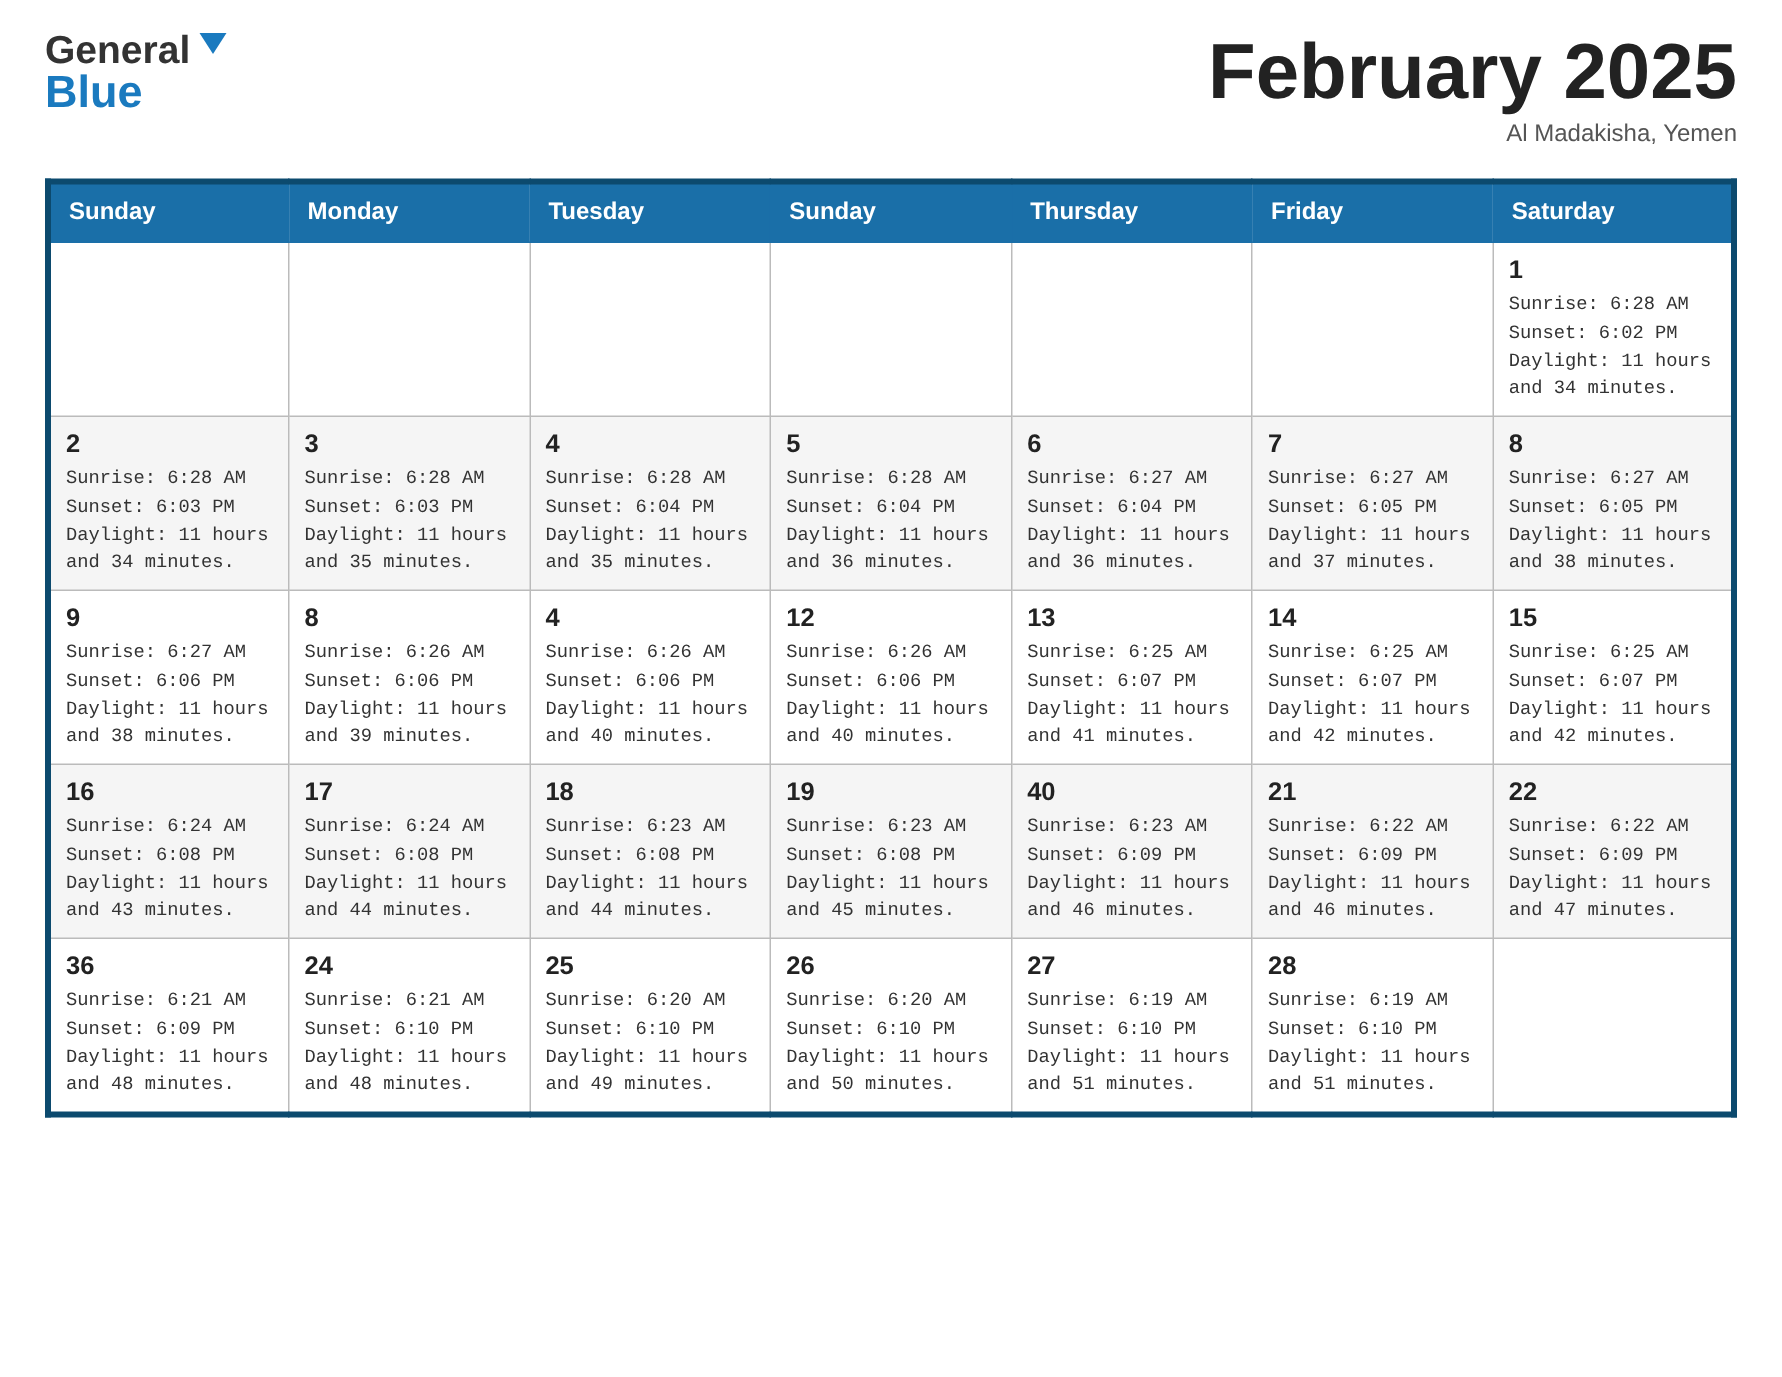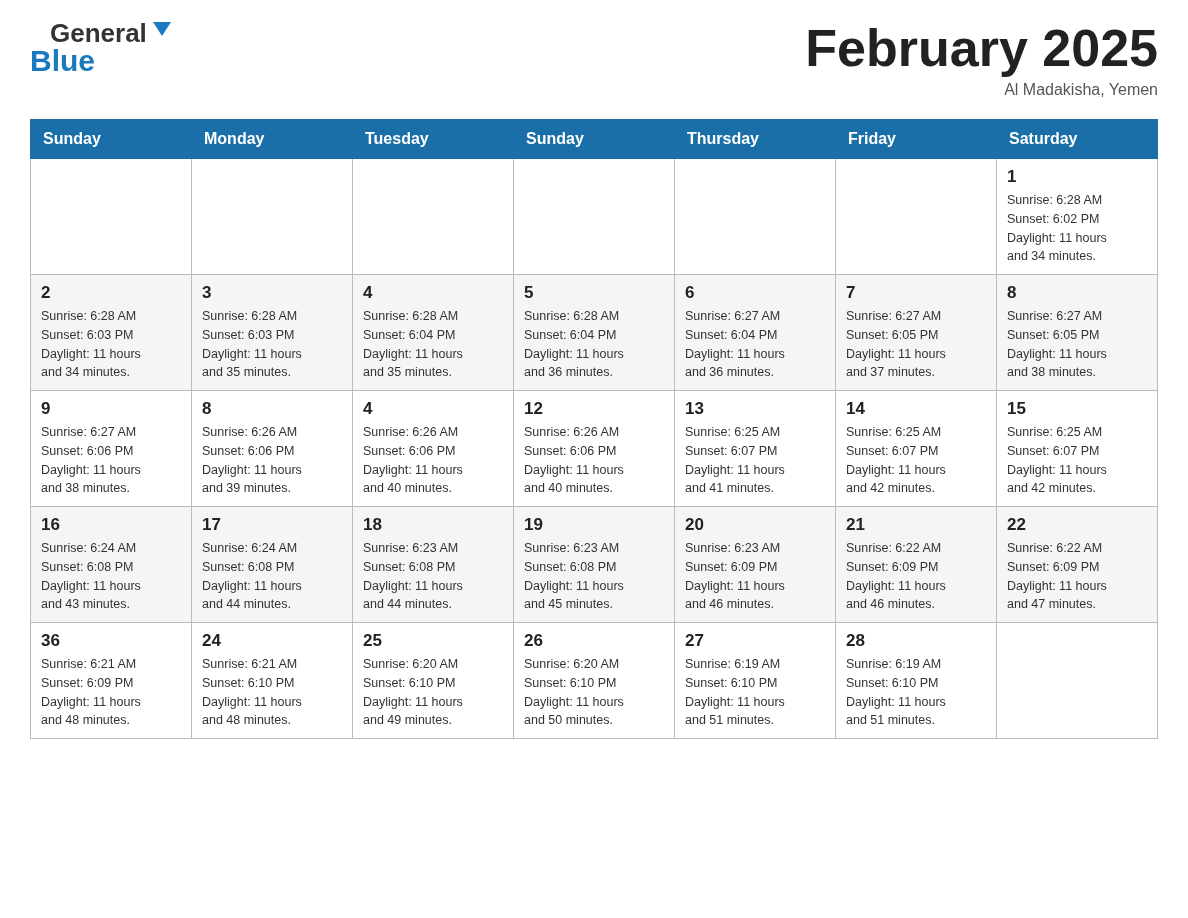--- a/index.html
+++ b/index.html
@@ -45,21 +45,21 @@
       line-height: 1.1;
     }
     .location-title {
       font-size: 16px;
       color: #555;
       margin-top: 4px;
     }
     .calendar {
       width: 100%;
       border-collapse: collapse;
-      border: 1px solid #0c4a6e;
+      border: 4px solid #0c4a6e;
     }
     .calendar th {
       background-color: #1a6fa8;
       color: #fff;
       font-size: 16px;
       font-weight: bold;
       padding: 10px 12px;
       text-align: left;
       border: 1px solid #1a6fa8;
     }
@@ -77,34 +77,35 @@
     .day-number {
       font-size: 17px;
       font-weight: bold;
       color: #222;
       margin-bottom: 4px;
     }
     .day-info {
       font-size: 12.5px;
       color: #333;
       line-height: 1.5;
+      font-family: Liberation Mono, monospace;
     }
     .empty-cell {
       background: #f9f9f9;
     }
     .row-week td {
       height: 110px;
     }
   </style>
 </head>
 <body>
 
 <div class="header-area">
   <div class="logo">
-    <div style="display:flex;margin-left:20px;">
+    <div style="display:flex;">
       <span class="logo-general">General</span>
       <span style="display:inline-block;margin-left:4px;position:relative;top:-2px;">
         
         <svg width="22" height="22" viewBox="0 0 22 22">
           <polygon points="2,4 20,4 11,18" fill="#1a7abf"></polygon>
         </svg>
       </span>
     </div>
     <div class="logo-blue">Blue</div>
   </div>
@@ -210,21 +211,21 @@
         </td>
         <td>
           <div class="day-number">18</div>
           <div class="day-info">Sunrise: 6:23 AM<br>Sunset: 6:08 PM<br>Daylight: 11 hours<br>and 44 minutes.</div>
         </td>
         <td>
           <div class="day-number">19</div>
           <div class="day-info">Sunrise: 6:23 AM<br>Sunset: 6:08 PM<br>Daylight: 11 hours<br>and 45 minutes.</div>
         </td>
         <td>
-          <div class="day-number">20</div>
+          <div class="day-number">40</div>
           <div class="day-info">Sunrise: 6:23 AM<br>Sunset: 6:09 PM<br>Daylight: 11 hours<br>and 46 minutes.</div>
         </td>
         <td>
           <div class="day-number">21</div>
           <div class="day-info">Sunrise: 6:22 AM<br>Sunset: 6:09 PM<br>Daylight: 11 hours<br>and 46 minutes.</div>
         </td>
         <td>
           <div class="day-number">22</div>
           <div class="day-info">Sunrise: 6:22 AM<br>Sunset: 6:09 PM<br>Daylight: 11 hours<br>and 47 minutes.</div>
         </td>

